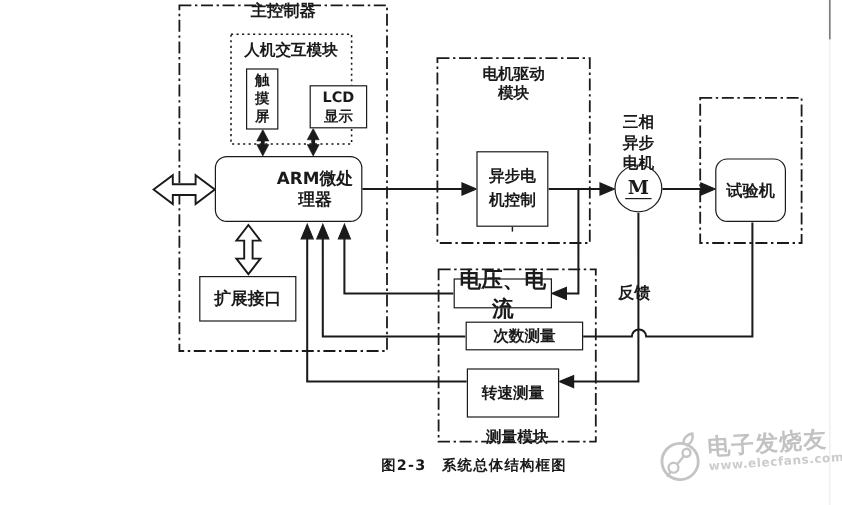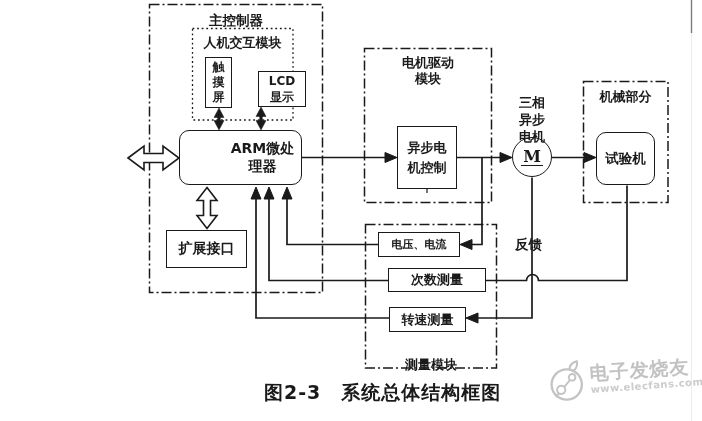--- a/index.html
+++ b/index.html
@@ -20,32 +20,32 @@
   .stack{display:flex;flex-direction:column;align-items:center;}
   #pc-box{left:29px;top:131px;width:97px;height:52px;border-radius:15px;font-size:15px;}
   #arm-box{left:179px;top:130px;width:123px;height:55px;border-radius:10px;font-size:14px;padding-left:44px;}
   #touch-box{left:205px;top:57px;width:27px;height:51px;font-size:12px;line-height:15px;}
   #lcd-box{left:237px;top:71px;width:48px;height:36px;font-size:12px;line-height:16px;margin-left:21px;}
   #ext-box{left:166px;top:230px;width:81px;height:38px;font-size:14px;}
   #mctrl-box{left:397px;top:126px;width:60px;height:63px;font-size:13px;line-height:20px;}
   #motor-circle{left:512px;top:137px;width:40px;height:40px;border-radius:50%;font-size:16px;font-family:"DejaVu Serif","Liberation Serif",serif;}
   #motor-circle .m{border-bottom:1.6px solid #1a1a1a;padding:0 2px;line-height:17px;}
   #test-box{left:596px;top:132px;width:59px;height:53px;border-radius:10px;font-size:13.5px;}
-  #volt-box{left:378px;top:232px;width:82px;height:25px;font-size:11px;}
+  #volt-box{left:378px;top:232px;width:82px;height:25px;font-size:18px;}
   #count-box{left:388px;top:268px;width:98px;height:24px;font-size:13px;}
-  #speed-box{left:389px;top:307px;width:77px;height:25px;font-size:13px;}
-
-  #main-group-label{left:149px;top:12px;width:174px;font-size:13.5px;}
+  #speed-box{left:389px;top:307px;width:77px;height:41px;font-size:13px;}
+
+  #main-group-label{left:149px;top:1px;width:174px;font-size:13.5px;}
   #hmi-group-label{left:192px;top:35px;width:101px;font-size:13px;}
   #motordrive-group-label{left:364px;top:55px;width:128px;font-size:13px;line-height:16px;}
   #mechanical-group-label{left:583px;top:89px;width:85px;font-size:13px;}
   #measurement-group-label{left:365px;top:357px;width:132px;font-size:13px;}
   #motor-caption{left:511px;top:70px;width:42px;font-size:13px;line-height:17px;margin-top:24px;}
   #feedback-label{left:515px;top:236px;font-size:13.5px;}
-  #figure-caption{left:264px;top:381px;width:234px;font-size:19px;letter-spacing:1px;}
+  #figure-caption{left:278px;top:381px;width:234px;font-size:12px;letter-spacing:1px;}
 
   #watermark{
     position:absolute;left:547px;top:360px;width:156px;display:flex;align-items:center;gap:4px;
     transform:rotate(-4deg);transform-origin:left center;z-index:5;
   }
   #watermark .wm-text{display:flex;flex-direction:column;}
   #wm-brand{font-size:19px;font-weight:bold;color:#c2c2c2;letter-spacing:1px;line-height:22px;}
   #wm-url{font-size:10px;font-weight:bold;color:#cccccc;line-height:12px;letter-spacing:0.5px;}
 </style>
 </head>
@@ -127,21 +127,20 @@
     <line x1="691.5" y1="0" x2="691.5" y2="33" stroke="#7c7c7c" stroke-width="1.4"></line>
     <line x1="691.5" y1="33" x2="691.5" y2="421" stroke="#ececec" stroke-width="1"></line>
   </svg>
 
   <div class="lbl" id="main-group-label">主控制器</div>
   <div class="lbl" id="hmi-group-label">人机交互模块</div>
   <div class="lbl stack" id="motordrive-group-label">
     <span>电机驱动</span>
     <span>模块</span>
   </div>
-  <div class="lbl" id="mechanical-group-label">机械部分</div>
   <div class="lbl" id="measurement-group-label">测量模块</div>
 
 
   <div class="box" id="arm-box">
     <span>ARM微处理器</span>
   </div>
 
   <div class="box" id="touch-box">
     <span>触</span>
     <span>摸</span>

